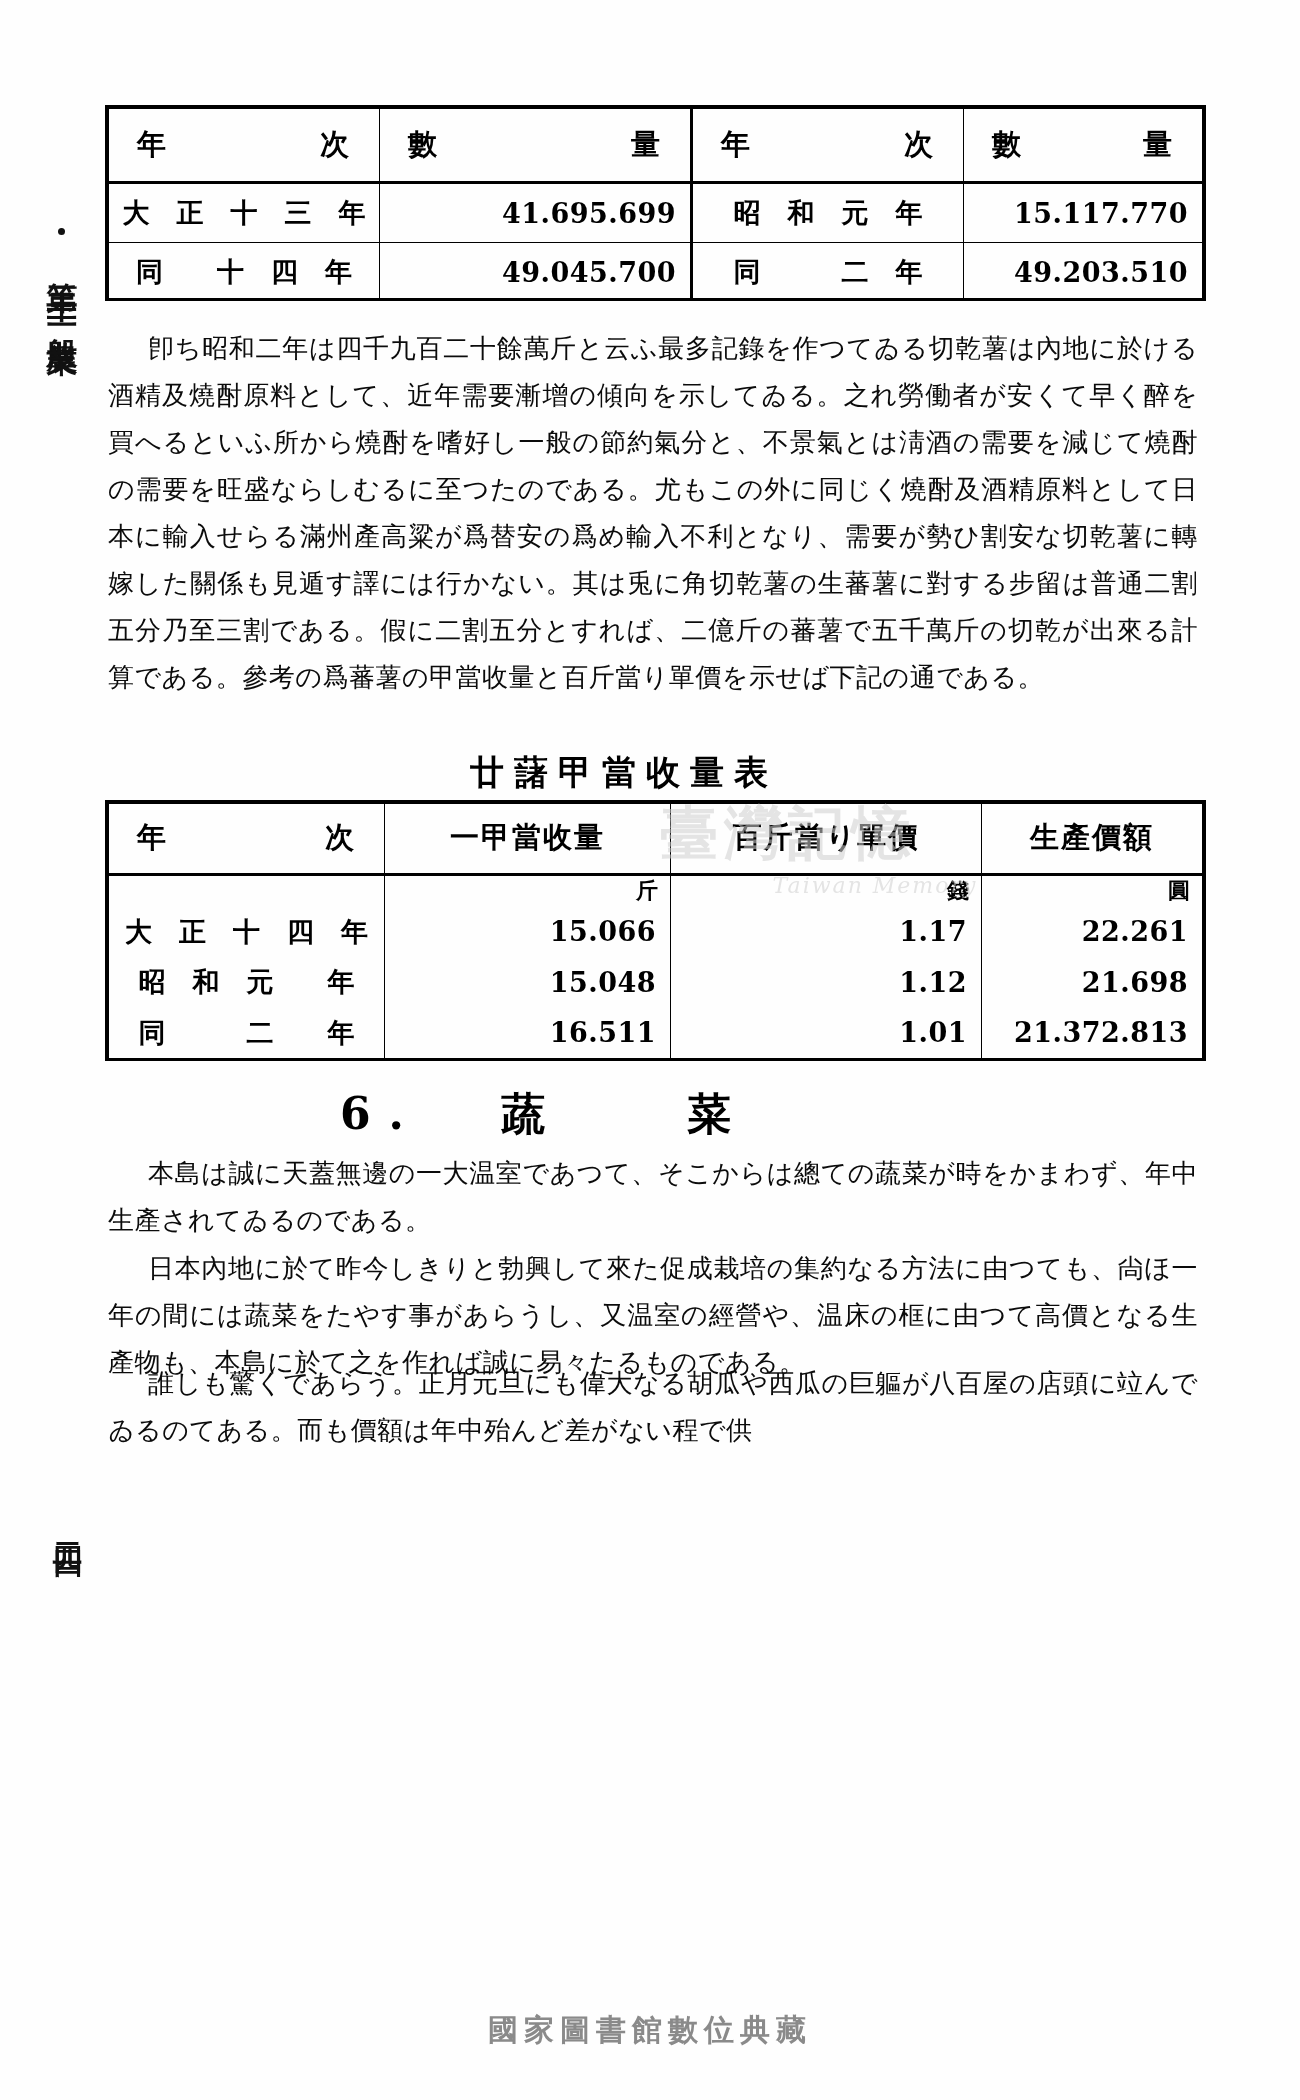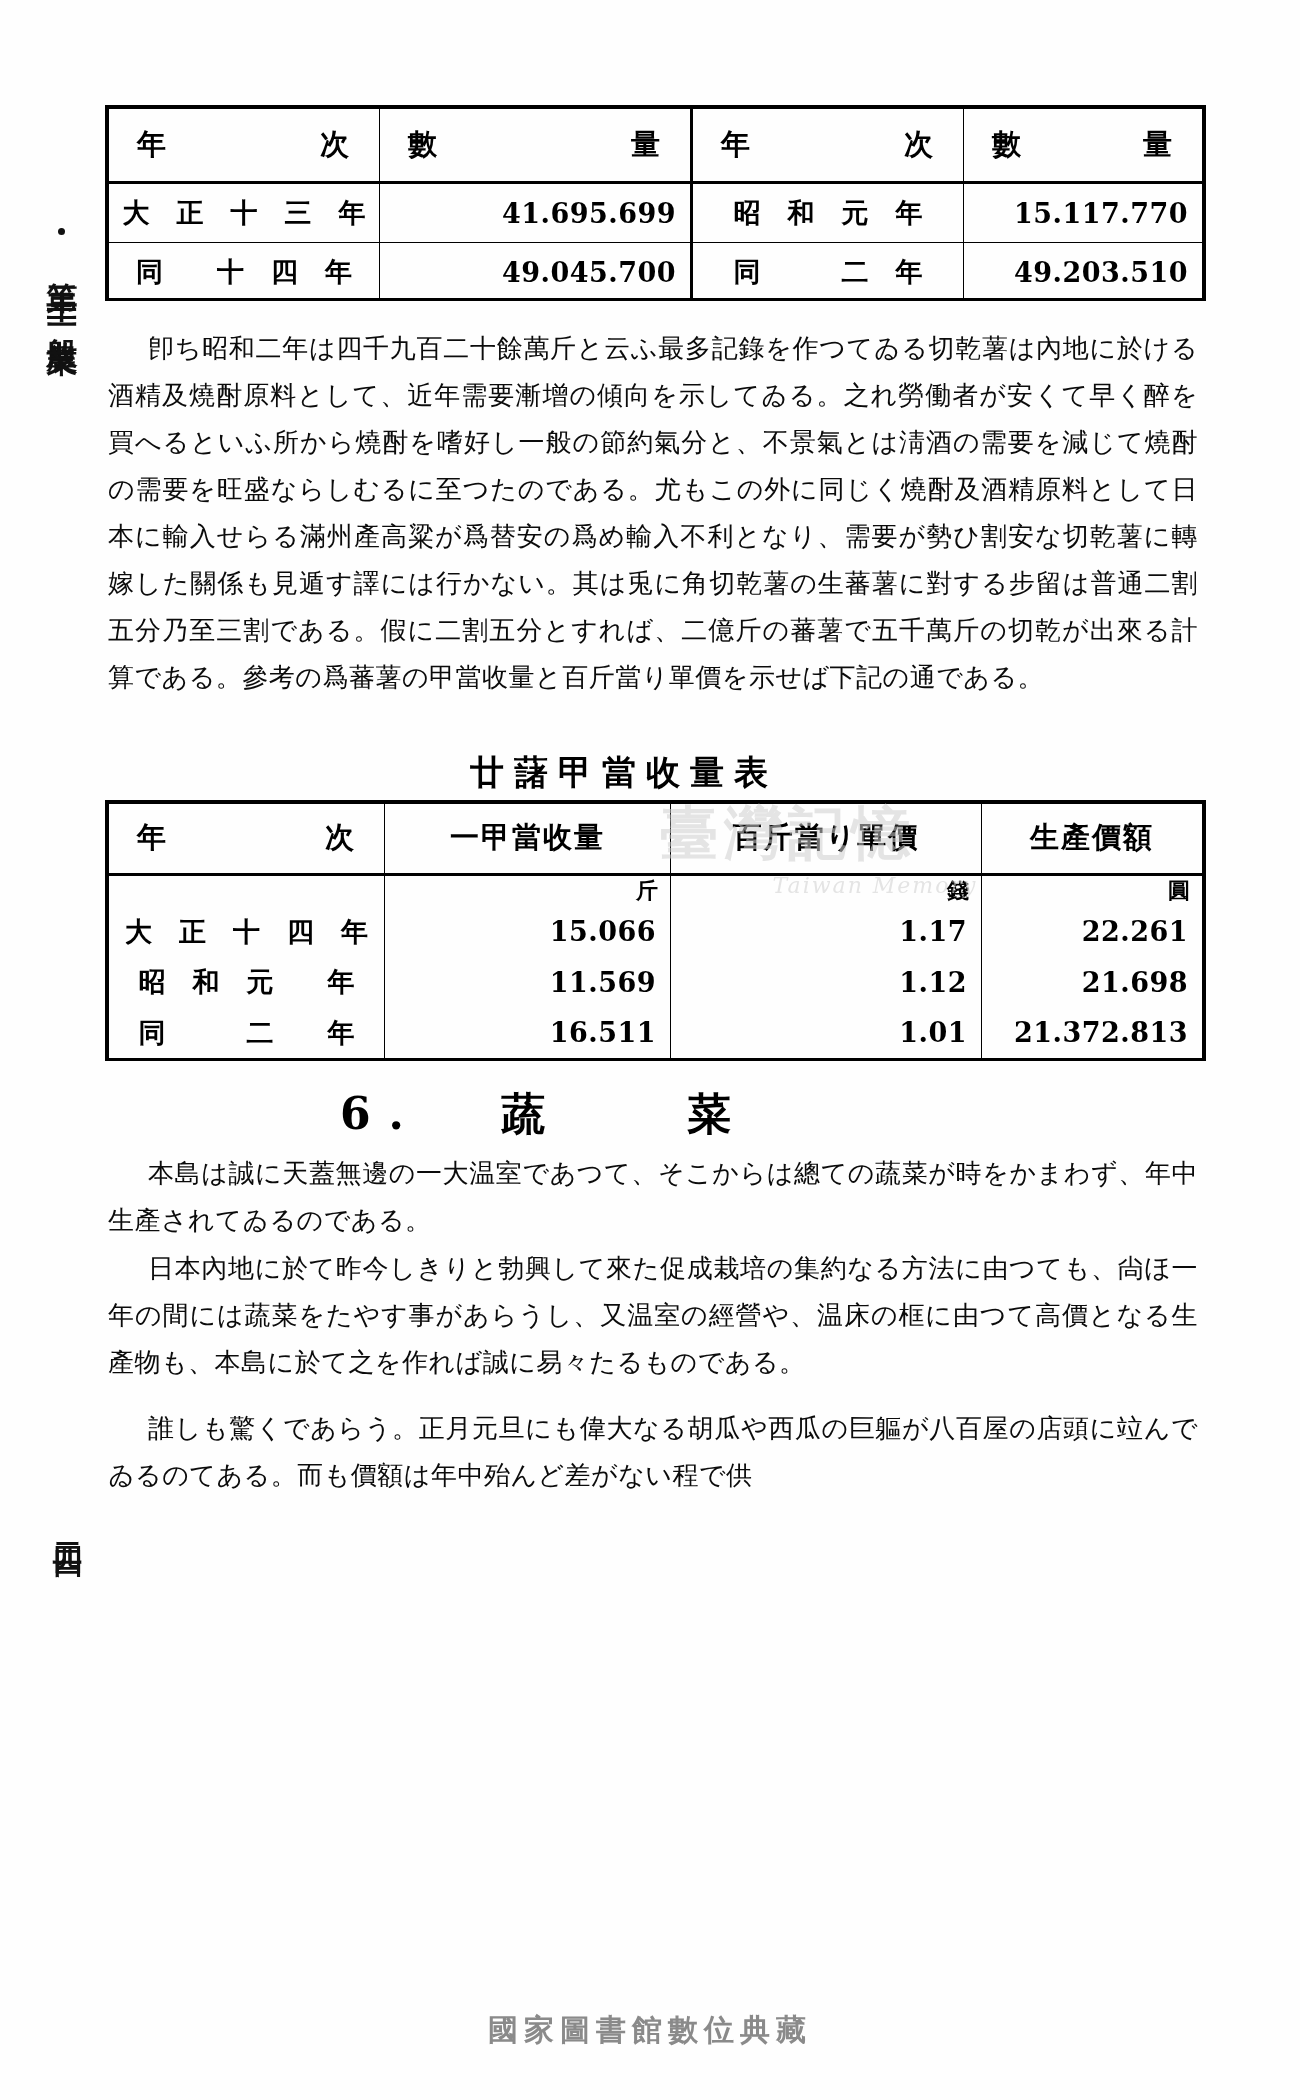--- a/index.html
+++ b/index.html
@@ -117,21 +117,21 @@
   .unit-right{text-align:right;padding-right:14px;}
   
   #heading-veg{
     position:absolute;
     left:340px;top:1085px;
     font-size:44px;font-weight:700;letter-spacing:18px;
     color:#000;
   }
   #para-2{left:108px;top:1150px;width:1090px;text-indent:40px;}
   #para-3{left:108px;top:1245px;width:1090px;text-indent:40px;}
-  #para-4{left:108px;top:1405px;width:1090px;text-indent:40px;}
+  #para-4{left:108px;top:1360px;width:1090px;text-indent:40px;}
   
   #watermark{
     position:absolute;
     left:660px;top:795px;
     width:430px;height:130px;
     pointer-events:none;
     opacity:.55;
   }
   #watermark .wm-cn{
     font-size:58px;
@@ -244,21 +244,21 @@
         <td class="unit-right">圓</td>
       </tr>
       <tr class="data">
         <td style="text-align:center">大　正　十　四　年</td>
         <td class="num">15.066</td>
         <td class="num">1.17</td>
         <td class="num">22.261</td>
       </tr>
       <tr class="data">
         <td style="text-align:center">昭　和　元　　年</td>
-        <td class="num">11.569</td>
+        <td class="num">15.048</td>
         <td class="num">1.12</td>
         <td class="num">21.698</td>
       </tr>
       <tr class="data">
         <td style="text-align:center">同　　　二　　年</td>
         <td class="num">16.511</td>
         <td class="num">1.01</td>
         <td class="num">21.372.813</td>
       </tr>
     </tbody>

